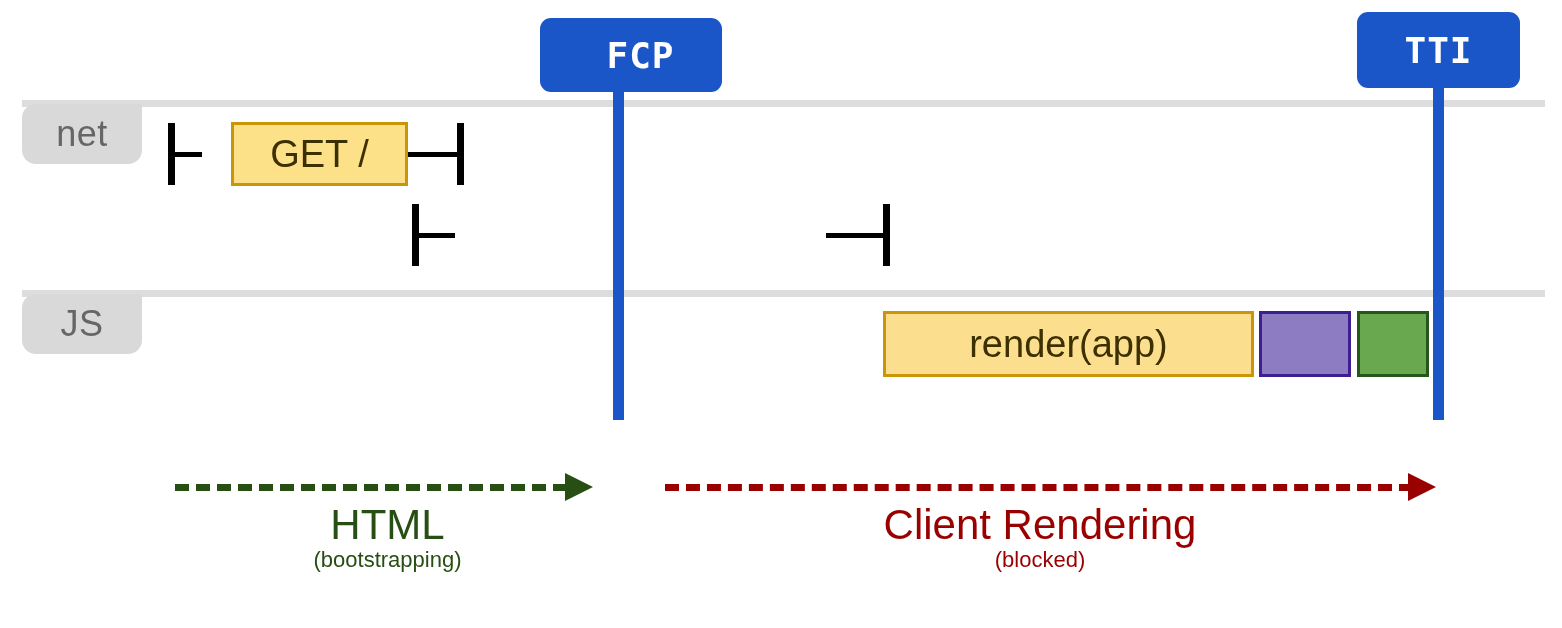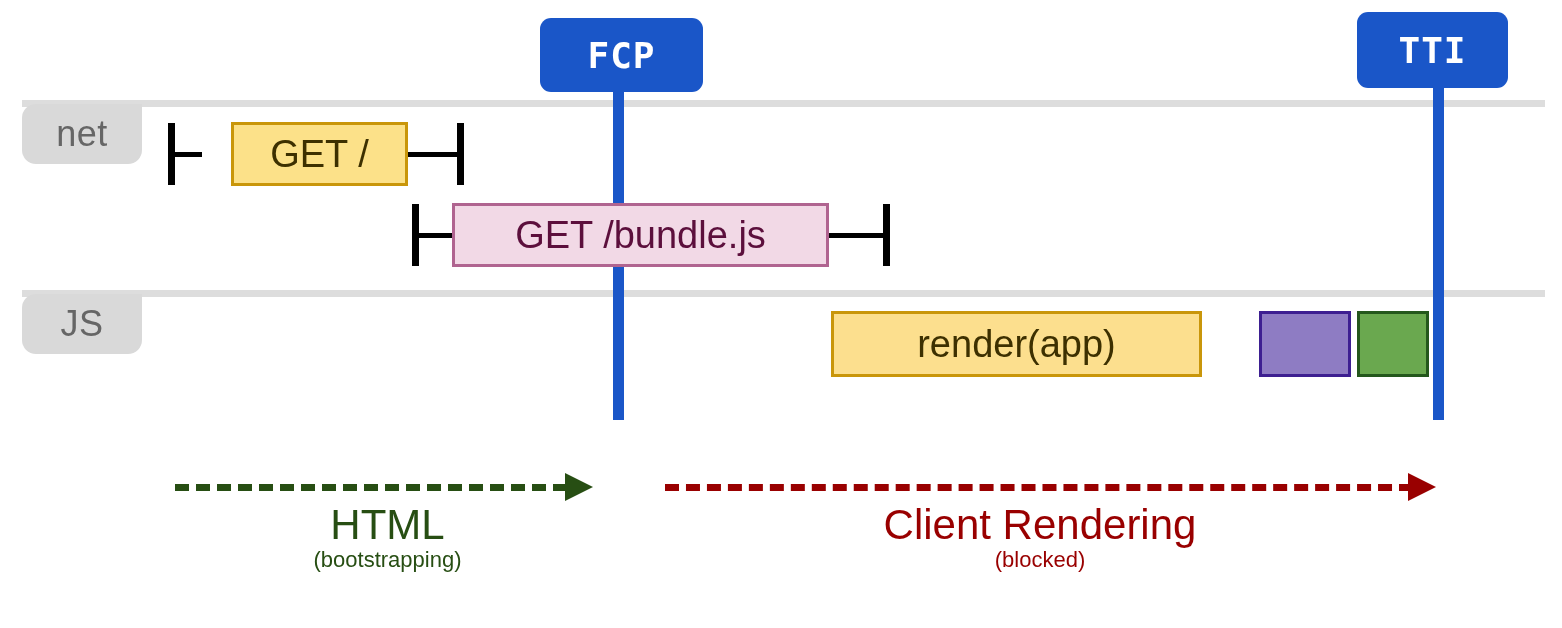--- a/index.html
+++ b/index.html
@@ -60,23 +60,23 @@
     display: flex;
     align-items: center;
     justify-content: center;
     color: #ffffff;
     font-family: "DejaVu Sans Mono", monospace;
     font-weight: bold;
     font-size: 36px;
     letter-spacing: 1px;
   }
 
-  #fcp-badge { left: 540px; top: 18px; width: 163px; height: 74px; }
+  #fcp-badge { left: 540px; top: 18px; width: 163px; height: 74px; padding-left: 19px; }
   #fcp-line  { left: 613px; top: 88px;  height: 332px; }
-  #tti-badge { left: 1357px; top: 12px; width: 151px; height: 76px; }
+  #tti-badge { left: 1357px; top: 12px; width: 163px; height: 76px; }
   #tti-line  { left: 1433px; top: 84px;  height: 336px; }
 
   
   .task-bar {
     position: absolute;
     box-sizing: border-box;
     display: flex;
     align-items: center;
     justify-content: center;
     font-size: 38px;
@@ -102,21 +102,21 @@
     background: #8e7cc3;
     border: 3px solid #3d1f91;
   }
   .bar-js-green {
     background: #6aa84f;
     border: 3px solid #24571c;
   }
 
   #bar-get-root     { left: 199px;  top: 122px; width: 177px; height: 64px; }
   #bar-get-bundle   { left: 452px;  top: 203px; width: 377px; height: 64px; }
-  #bar-render-app   { left: 831px;  top: 311px; width: 371px; height: 66px; justify-content: center; }
+  #bar-render-app   { left: 883px;  top: 311px; width: 371px; height: 66px; justify-content: center; }
   #bar-task-purple  { left: 1259px; top: 311px; width: 92px;  height: 66px; }
   #bar-task-green   { left: 1357px; top: 311px; width: 72px;  height: 66px; }
 
   
   .whisker-stem {
     position: absolute;
     width: 7px;
     background: #000000;
   }
   .whisker-arm {
@@ -194,23 +194,20 @@
   <div class="whisker-arm" id="w1-right-arm"></div>
   <div class="whisker-stem" id="w1-right-stem"></div>
   <div class="task-bar bar-net-doc" id="bar-get-root">
     <span>GET /</span>
   </div>
 
   <div class="whisker-stem" id="w2-left-stem"></div>
   <div class="whisker-arm" id="w2-left-arm"></div>
   <div class="whisker-arm" id="w2-right-arm"></div>
   <div class="whisker-stem" id="w2-right-stem"></div>
-  <div class="task-bar bar-net-script" id="bar-get-bundle">
-    <span>GET /bundle.js</span>
-  </div>
 
   <div class="task-bar bar-js-task" id="bar-render-app">
     <span>render(app)</span>
   </div>
   <div class="task-bar bar-js-purple" id="bar-task-purple">
     <span></span>
   </div>
   <div class="task-bar bar-js-green" id="bar-task-green">
     <span></span>
   </div>

